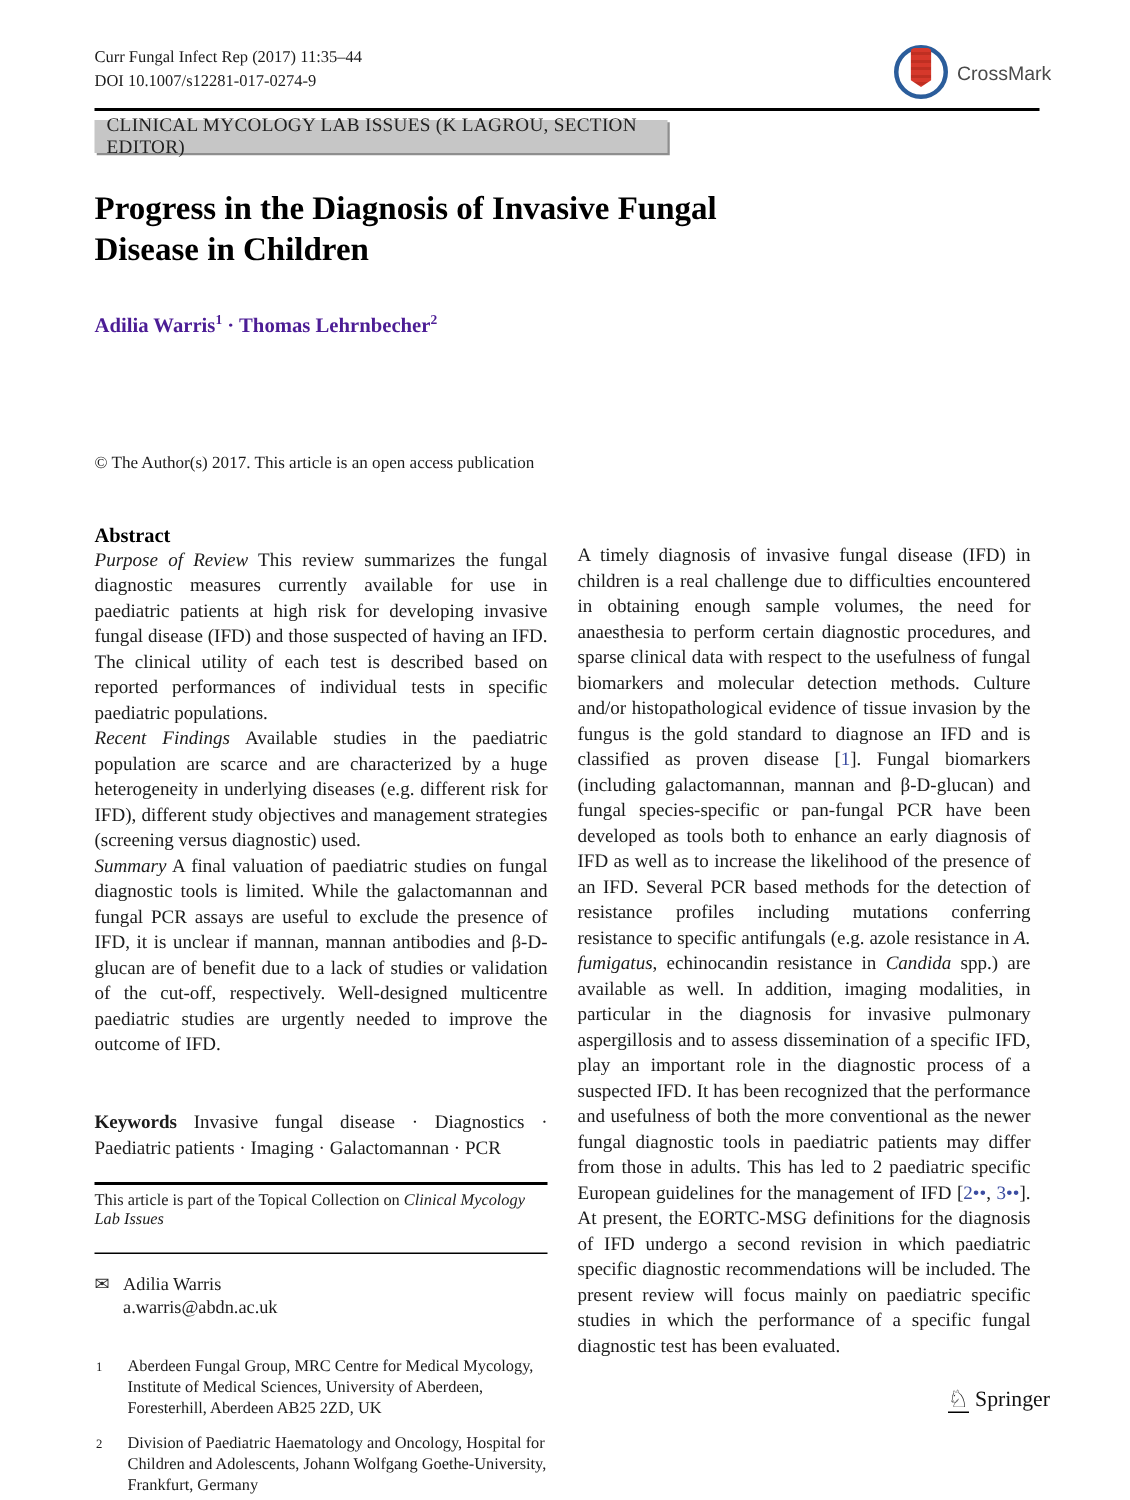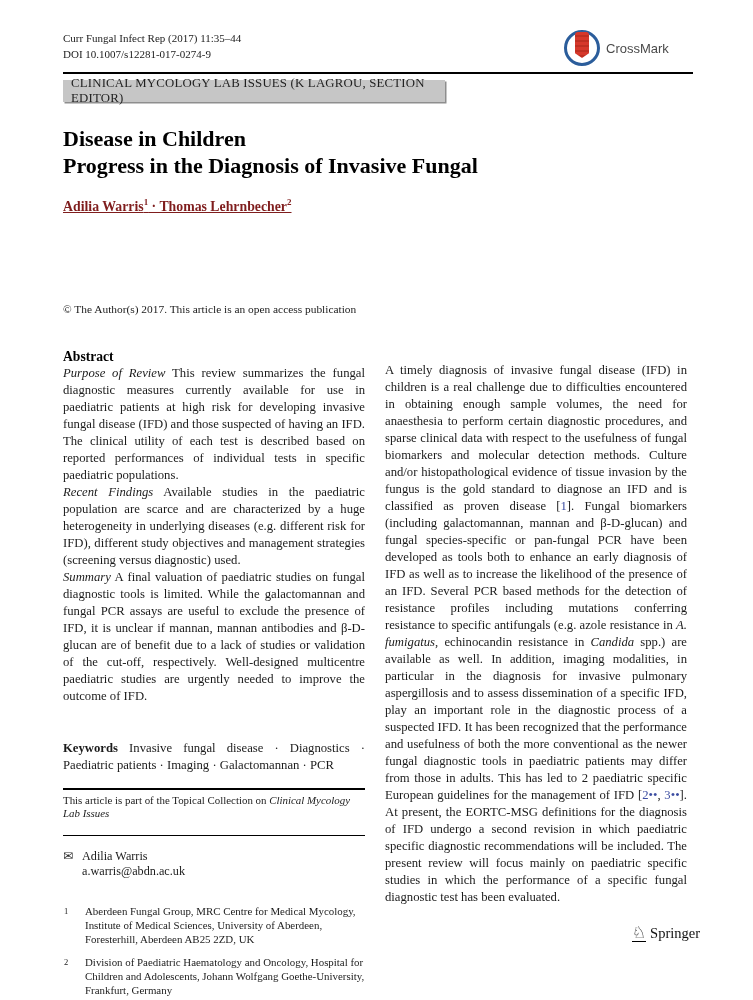--- a/index.html
+++ b/index.html
@@ -11,37 +11,37 @@
     --cm-red:#d6382b;
     --muted:#4a4a4a;
   }
   html,body{margin:0;padding:0;}
   body{
     width:753px;height:1000px;background:#ffffff;position:relative;
     font-family:"Liberation Serif", serif;color:var(--text);
     -webkit-font-smoothing:antialiased;overflow:hidden;
   }
   .hdr-left{position:absolute;left:63px;top:31px;font-size:11px;line-height:15.5px;}
-  .crossmark{position:absolute;left:564px;top:26px;width:102px;height:44px;
+  .crossmark{position:absolute;left:596px;top:26px;width:102px;height:44px;
     display:flex;align-items:center;gap:6px;background:#fff;cursor:pointer;}
   .cm-icon{width:36px;height:36px;border-radius:50%;border:3px solid var(--cm-blue);
     background:#fff;box-sizing:border-box;position:relative;overflow:visible;flex:0 0 auto;}
   .cm-flag{position:absolute;left:8px;top:-1px;width:14px;height:26px;
     background:repeating-linear-gradient(180deg,var(--cm-red) 0 3px,#bf2f22 3px 5px);
     border-radius:3px 3px 0 0;
     clip-path:polygon(0 0,100% 0,100% 82%,50% 100%,0 82%);}
   .cm-label{font-family:"Liberation Sans", sans-serif;font-size:13px;color:var(--muted);}
   .top-rule{position:absolute;left:63px;top:72px;width:630px;height:2px;background:#000;}
   .banner{position:absolute;left:63px;top:80px;width:382px;height:22px;box-sizing:border-box;
     background:var(--banner-gray);box-shadow:1.5px 1.5px 0 0 var(--banner-shadow);
     font-size:12.8px;letter-spacing:0.2px;color:#1f1f1f;
     display:flex;align-items:center;padding-left:8px;}
   .title{position:absolute;left:63px;top:125px;margin:0;font-size:22px;line-height:27px;
     font-weight:bold;color:#000;}
-  .authors{position:absolute;left:63px;top:197px;font-size:13.8px;font-weight:bold;color:#7f1d1d;text-decoration:underline;}
+  .authors{position:absolute;left:63px;top:208px;font-size:13.8px;font-weight:bold;color:#4c1d95;}
   .authors sup{font-size:9px;}
   .pubinfo{position:absolute;left:63px;top:302px;font-size:11.4px;line-height:14.5px;}
   .columns{position:absolute;left:63px;top:349px;width:630px;display:flex;gap:20px;}
   .col{width:302px;flex:0 0 302px;}
   h2{font-size:13.6px;margin:0;color:#000;}
   p.just{margin:0;text-align:justify;font-size:12.7px;line-height:17px;}
   .abstract-body{margin-top:4px;}
   .seg-italic{font-style:italic;}
   .seg-bold{font-weight:bold;}
   .seg-ref{color:var(--ref-blue);cursor:pointer;}
@@ -73,22 +73,22 @@
     <div class="cm-flag"></div>
   </div>
   <span class="cm-label">CrossMark</span>
 </div>
 
 <div class="top-rule"></div>
 
 <div class="banner">CLINICAL MYCOLOGY LAB ISSUES (K LAGROU, SECTION EDITOR)</div>
 
 <h1 class="title">
+  <div>Progress in the Diagnosis of Invasive Fungal</div>
   <div>Disease in Children</div>
-  <div>Progress in the Diagnosis of Invasive Fungal</div>
 </h1>
 
 <div class="authors"><span class="seg-normal">Adilia Warris</span><sup class="seg-sup">1</sup><span class="seg-normal"> · Thomas Lehrnbecher</span><sup class="seg-sup">2</sup></div>
 
 <div class="pubinfo">
   <div>© The Author(s) 2017. This article is an open access publication</div>
 </div>
 
 <div class="columns">
   <div class="col">

